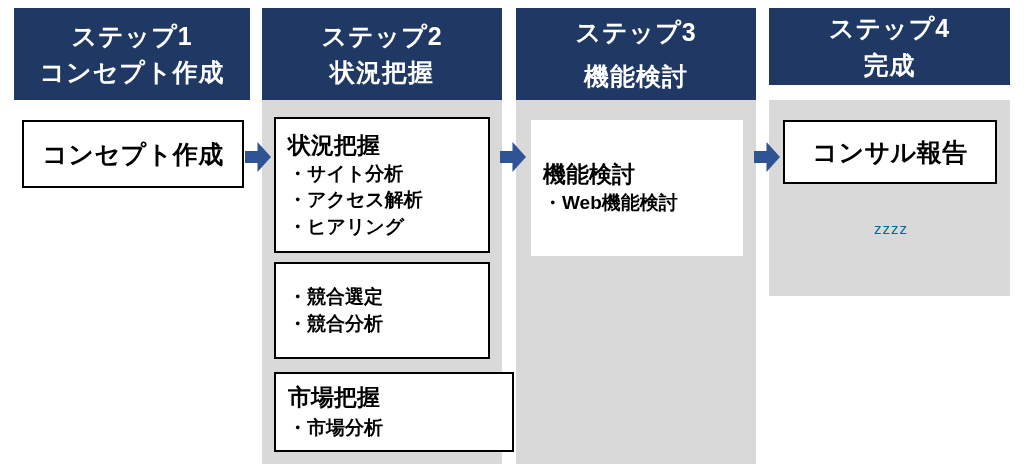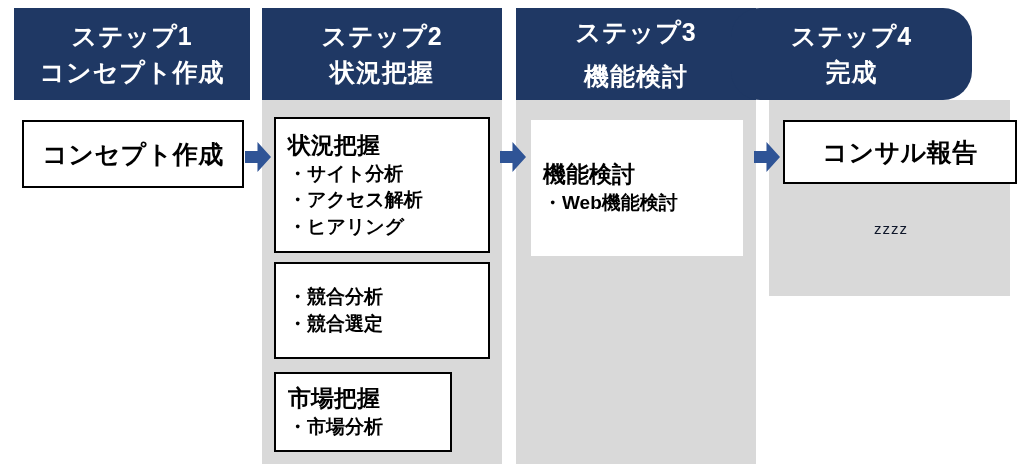--- a/index.html
+++ b/index.html
@@ -58,43 +58,43 @@
   
   .arrow {
     top: 142px;
     width: 26px;
     height: 30px;
     background: #2f5496;
     clip-path: polygon(0 30%, 48% 30%, 48% 0, 100% 50%, 48% 100%, 48% 70%, 0 70%);
   }
 
   .watermark {
-    color: #0f172a;
+    color: #0369a1;
     font-size: 15px;
     font-weight: normal;
     letter-spacing: 1px;
   }
 
   
   #hd1 { left: 14px;  top: 8px; width: 236px; height: 92px; }
   #hd2 { left: 262px; top: 8px; width: 240px; height: 92px; justify-content: center; }
   #hd3 { left: 516px; top: 8px; width: 240px; height: 92px; gap: 8px; }
-  #hd4 { left: 731px; top: 8px; width: 241px; height: 92px; border-radius: 29px; }
+  #hd4 { left: 769px; top: 8px; width: 241px; height: 77px; }
 
   #pn2 { left: 262px; top: 100px; width: 240px; height: 364px; }
   #pn3 { left: 516px; top: 100px; width: 240px; height: 364px; }
   #pn4 { left: 769px; top: 100px; width: 241px; height: 196px; }
 
   #bx1  { left: 22px;  top: 120px; width: 222px; height: 68px;  }
   #bx2a { left: 274px; top: 117px; width: 216px; height: 136px; }
   #bx2b { left: 274px; top: 262px; width: 216px; height: 97px;  }
-  #bx2c { left: 274px; top: 372px; width: 178px; height: 80px;  }
+  #bx2c { left: 274px; top: 372px; width: 240px; height: 80px; justify-content: space-between;  }
   #bx3a { left: 531px; top: 120px; width: 212px; height: 136px; }
   #bx3b { left: 531px; top: 290px; width: 212px; height: 84px;  }
-  #bx4  { left: 783px; top: 120px; width: 234px; height: 64px;  }
+  #bx4  { left: 783px; top: 120px; width: 214px; height: 64px;  }
 
   #ar1 { left: 245px; }
   #ar2 { left: 500px; }
   #ar3 { left: 754px; }
 
   #wm { left: 874px; top: 220px; }
 </style>
 </head>
 <body>
 
@@ -125,22 +125,22 @@
     <span>コンセプト作成</span>
   </div>
 
   <div class="abs box detail-box" id="bx2a">
     <div class="title">状況把握</div>
     <div class="bullet">・サイト分析</div>
     <div class="bullet">・アクセス解析</div>
     <div class="bullet">・ヒアリング</div>
   </div>
   <div class="abs box detail-box" id="bx2b">
+    <div class="bullet">・競合選定</div>
     <div class="bullet">・競合分析</div>
-    <div class="bullet">・競合選定</div>
   </div>
   <div class="abs box detail-box" id="bx2c">
     <div class="title">市場把握</div>
     <div class="bullet">・市場分析</div>
   </div>
 
   <div class="abs box noborder detail-box" id="bx3a">
     <div class="title">機能検討</div>
     <div class="bullet">・Web機能検討</div>
   </div>

